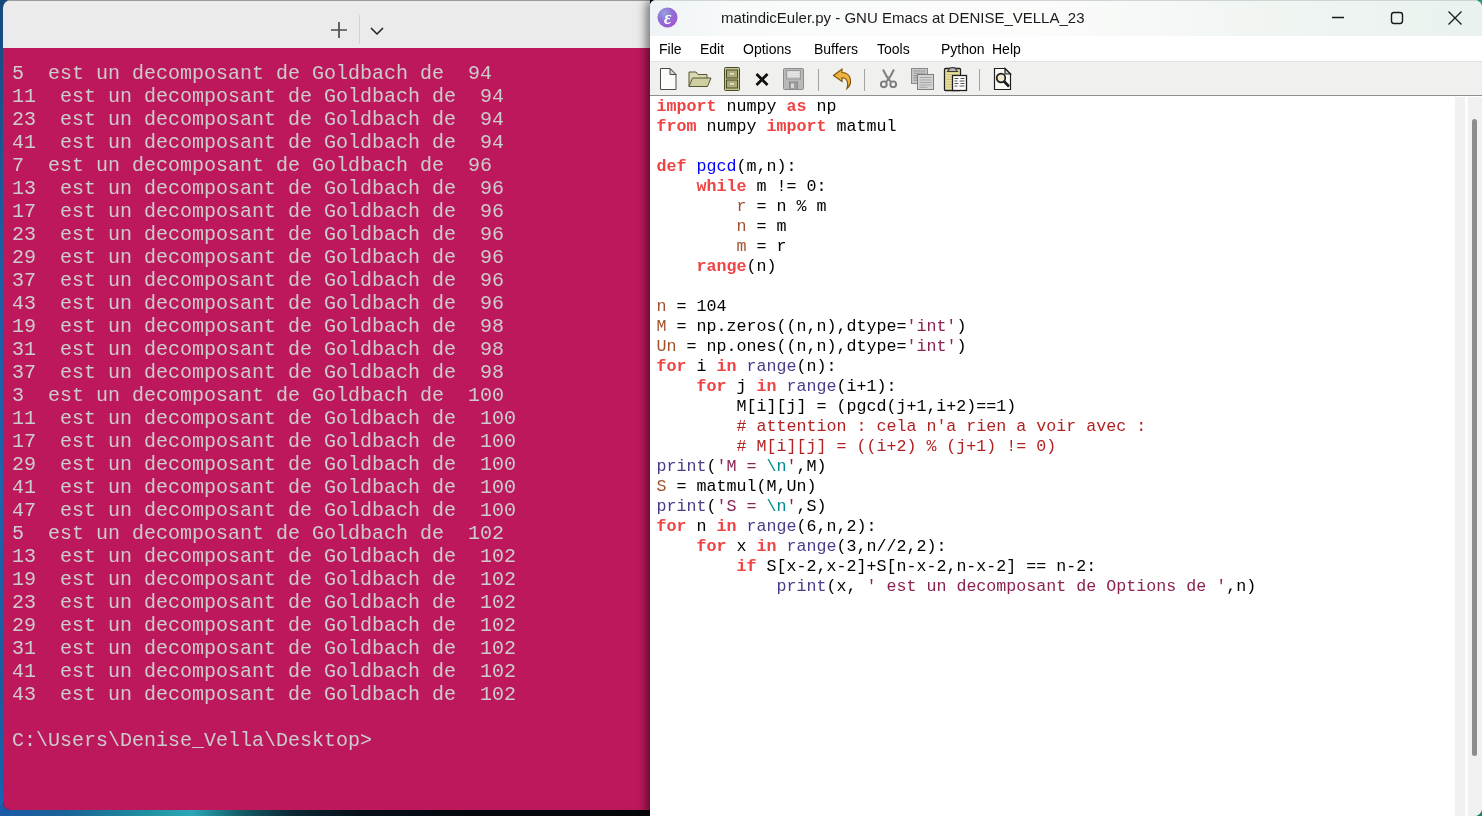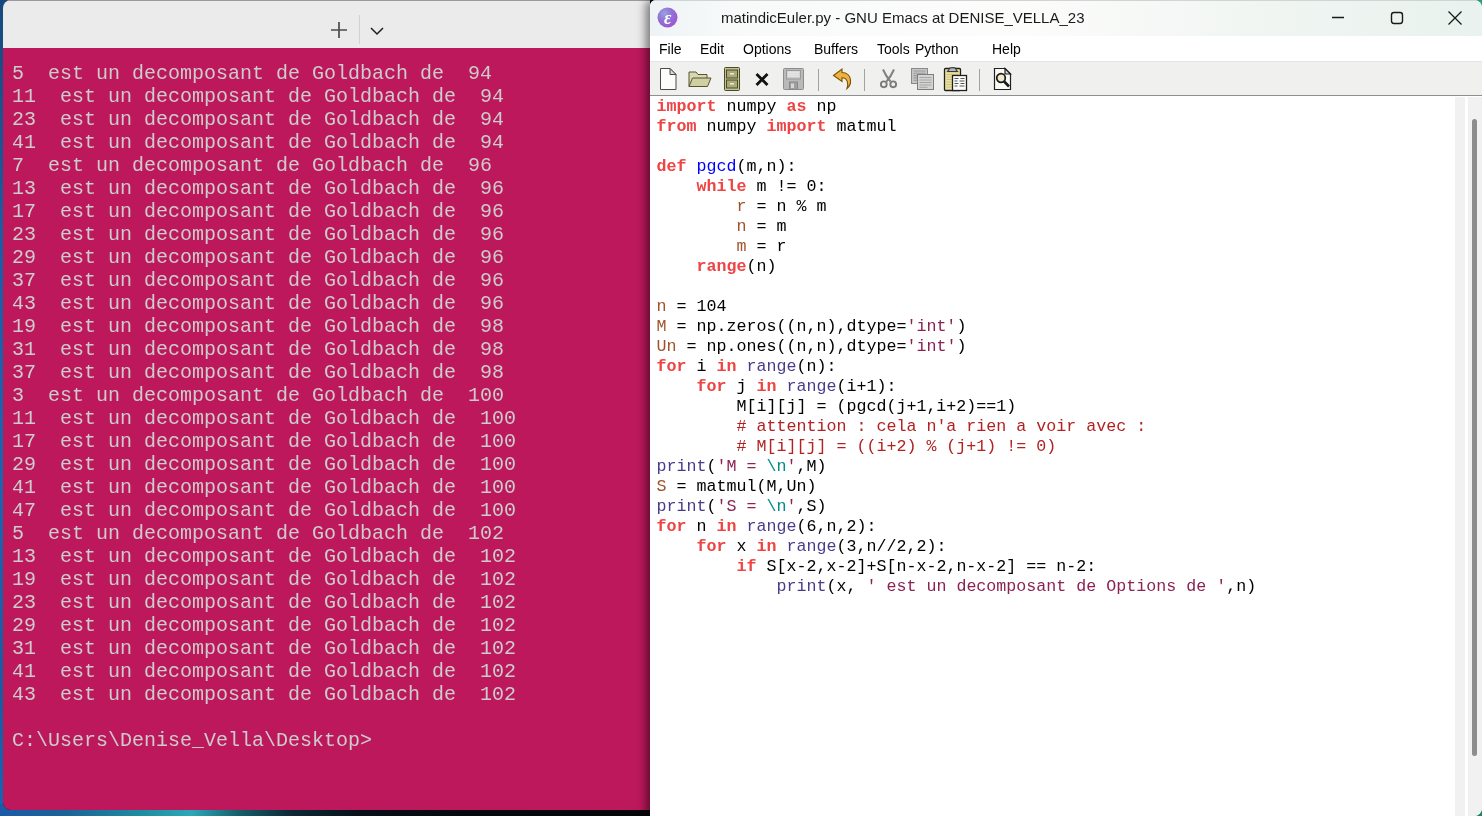--- a/index.html
+++ b/index.html
@@ -134,21 +134,21 @@
     <svg style="position:absolute;left:792px;top:4px" width="26" height="26" viewBox="0 0 26 26">
       <path d="M6.5 6.5 L19.5 19.5 M19.5 6.5 L6.5 19.5" stroke="#1a1a1a" stroke-width="1.3" fill="none"></path>
     </svg>
   </div>
   <div id="emenu">
     <span style="left:9px">File</span>
     <span style="left:50px">Edit</span>
     <span style="left:93px">Options</span>
     <span style="left:164px">Buffers</span>
     <span style="left:227px">Tools</span>
-    <span style="left:265px">Python</span>
+    <span style="left:291px">Python</span>
     <span style="left:342px">Help</span>
   </div>
   <div id="etoolbar">
 
     <svg style="position:absolute;left:6px;top:5px" width="24" height="24" viewBox="0 0 24 24">
       <path d="M4.5 1.5 L14 1.5 L20 7.5 L20 22.5 L4.5 22.5 Z" fill="#fcfcfa" stroke="#4a4a4a"></path>
       <path d="M14 1.5 L14 7.5 L20 7.5 Z" fill="#d9d9cf" stroke="#4a4a4a"></path>
     </svg>
 
     <svg style="position:absolute;left:37px;top:5px" width="26" height="24" viewBox="0 0 26 24">

